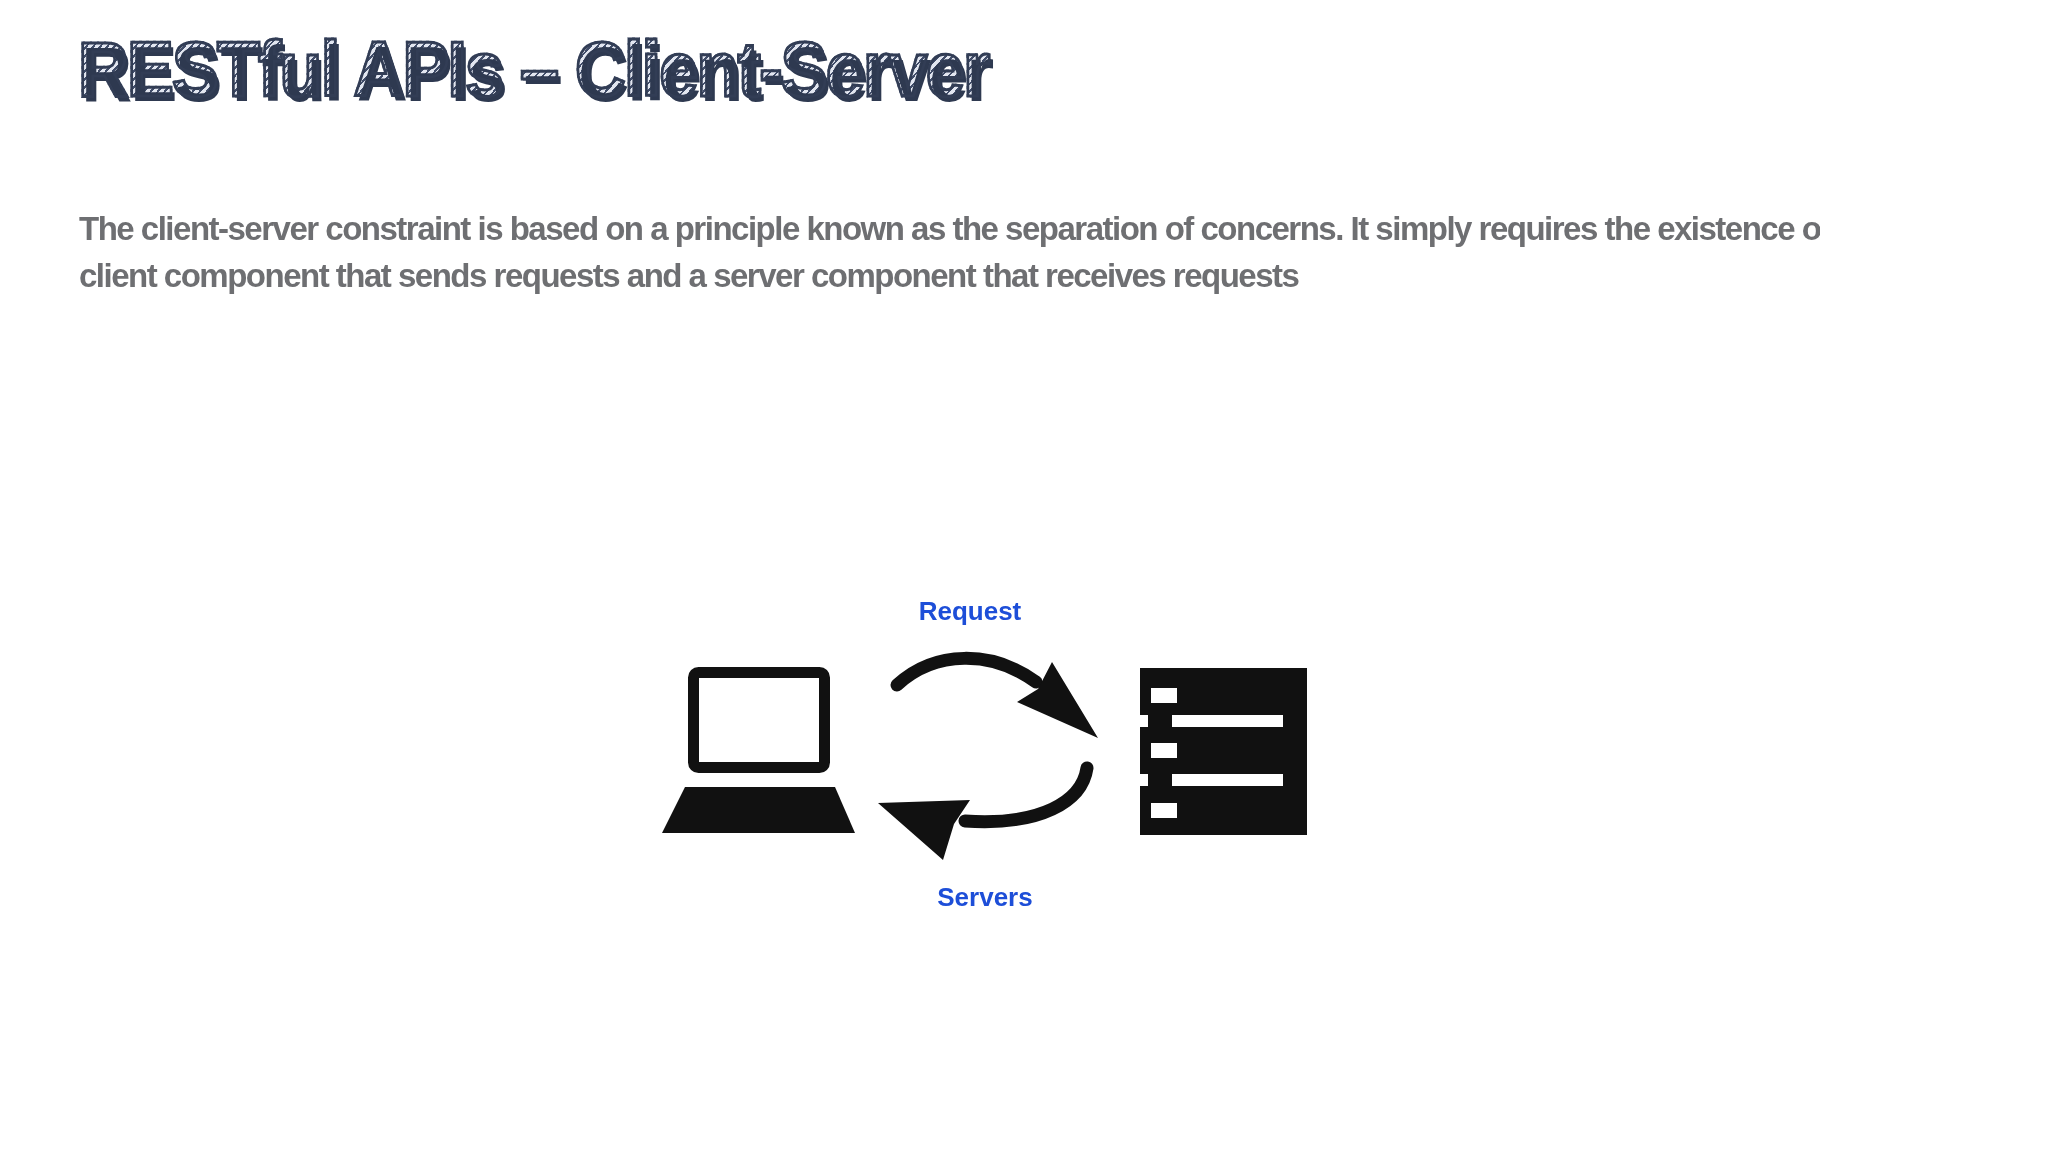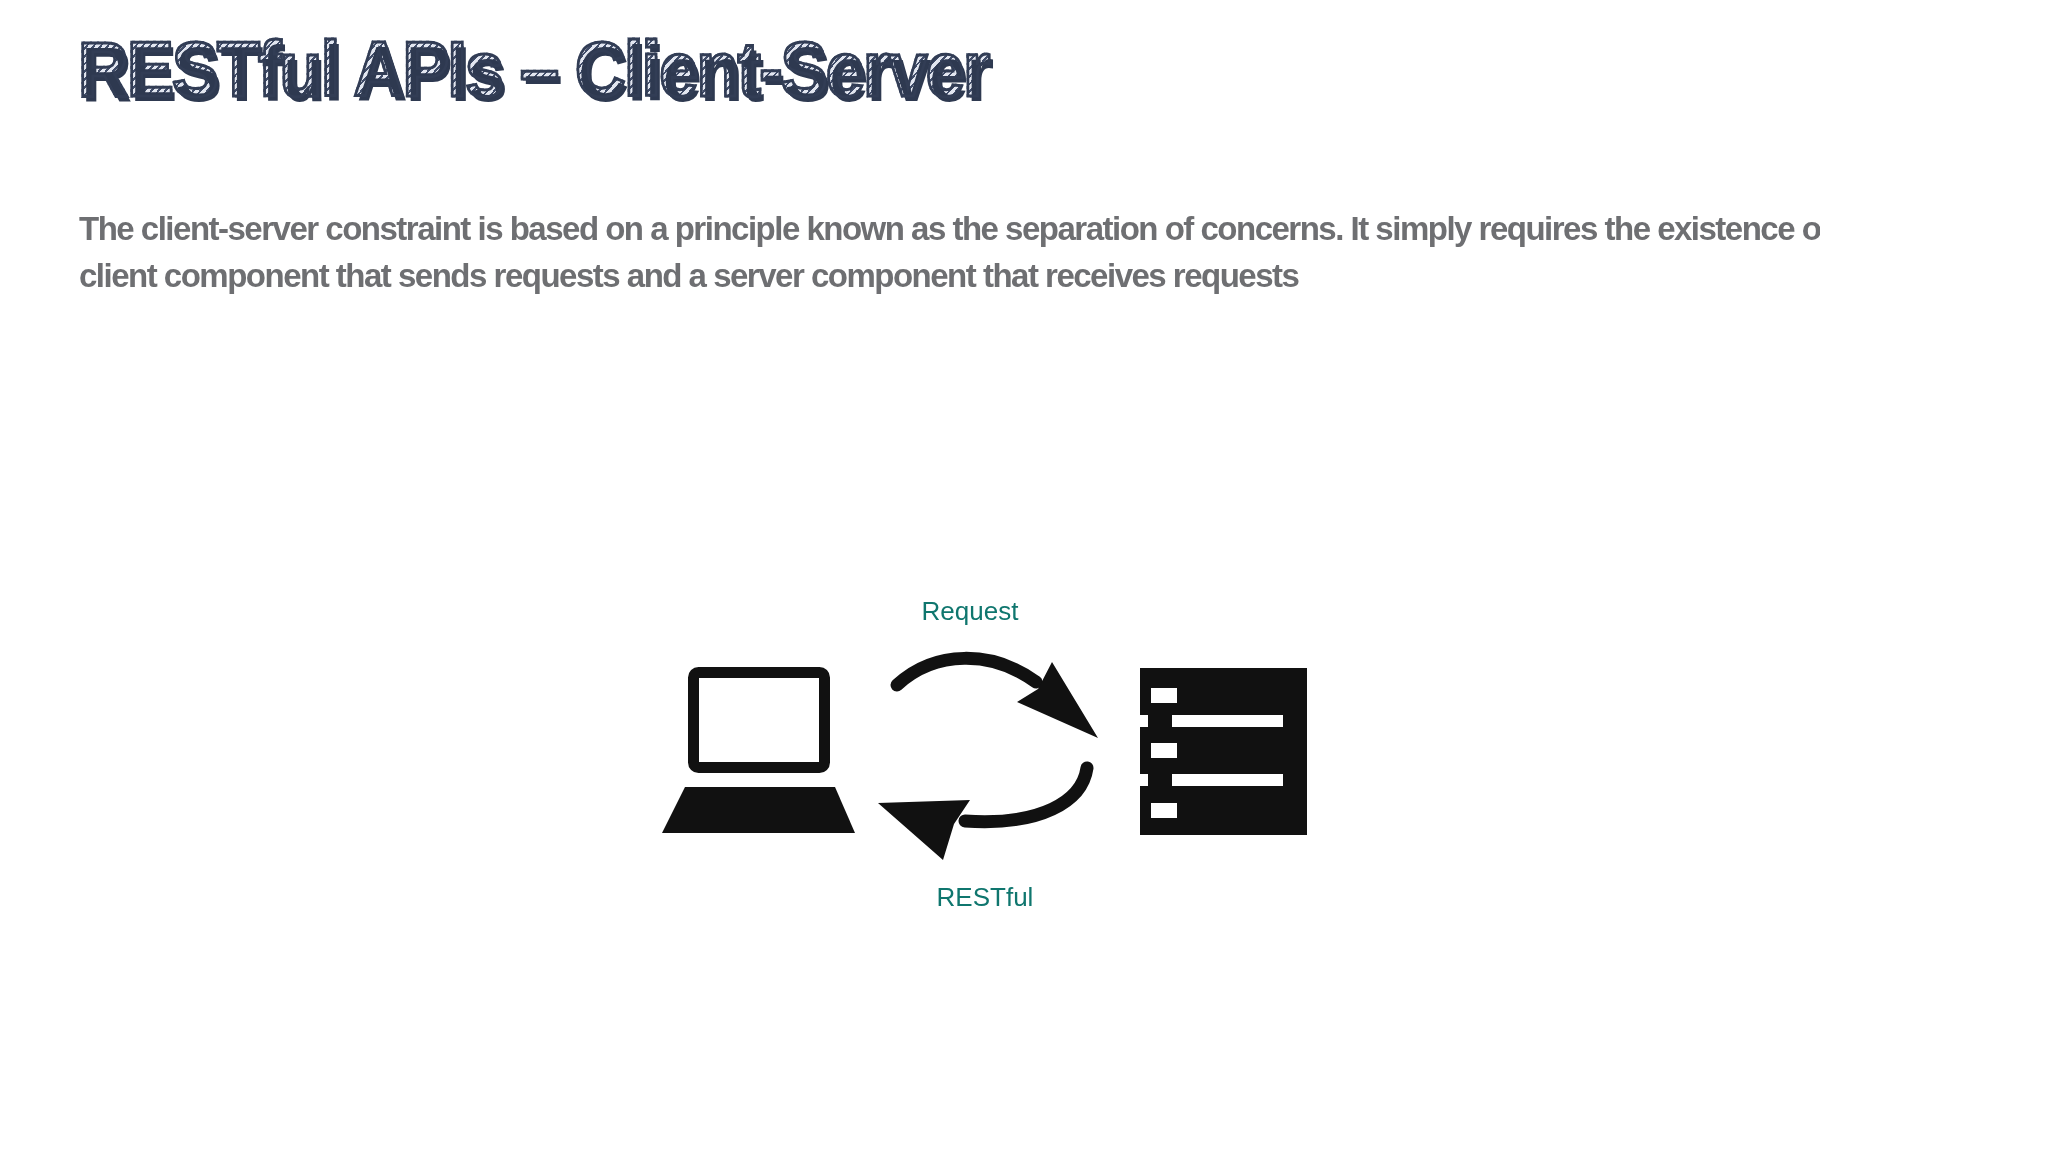--- a/index.html
+++ b/index.html
@@ -72,25 +72,25 @@
   }
   .diagram svg {
     position: absolute;
     left: 0;
     top: 0;
   }
   .diagram .label {
     position: absolute;
     width: 200px;
     text-align: center;
-    font-weight: normal;
+    font-weight: bold;
     font-size: 26px;
     line-height: 30px;
     letter-spacing: 0;
-    color: #0f766e;
+    color: #1d4ed8;
   }
   .label.request  { left: 230px; top: 6px;   }
   .label.response { left: 245px; top: 292px; }
 </style>
 </head>
 <body>
 
 <main class="slide">
 
   <h1 class="title">RESTful APIs – Client-Server</h1>
@@ -127,17 +127,17 @@
         <rect x="532" y="125" width="111" height="12" fill="#ffffff"></rect>
         <rect x="500" y="184" width="8" height="12" fill="#ffffff"></rect>
         <rect x="532" y="184" width="111" height="12" fill="#ffffff"></rect>
 
         <rect x="511" y="98" width="26" height="15" fill="#ffffff"></rect>
         <rect x="511" y="153" width="26" height="15" fill="#ffffff"></rect>
         <rect x="511" y="213" width="26" height="15" fill="#ffffff"></rect>
       </g>
     </svg>
 
-    <div class="label response">RESTful</div>
+    <div class="label response">Servers</div>
 
   </figure>
 
 </main>
 
 </body></html>

